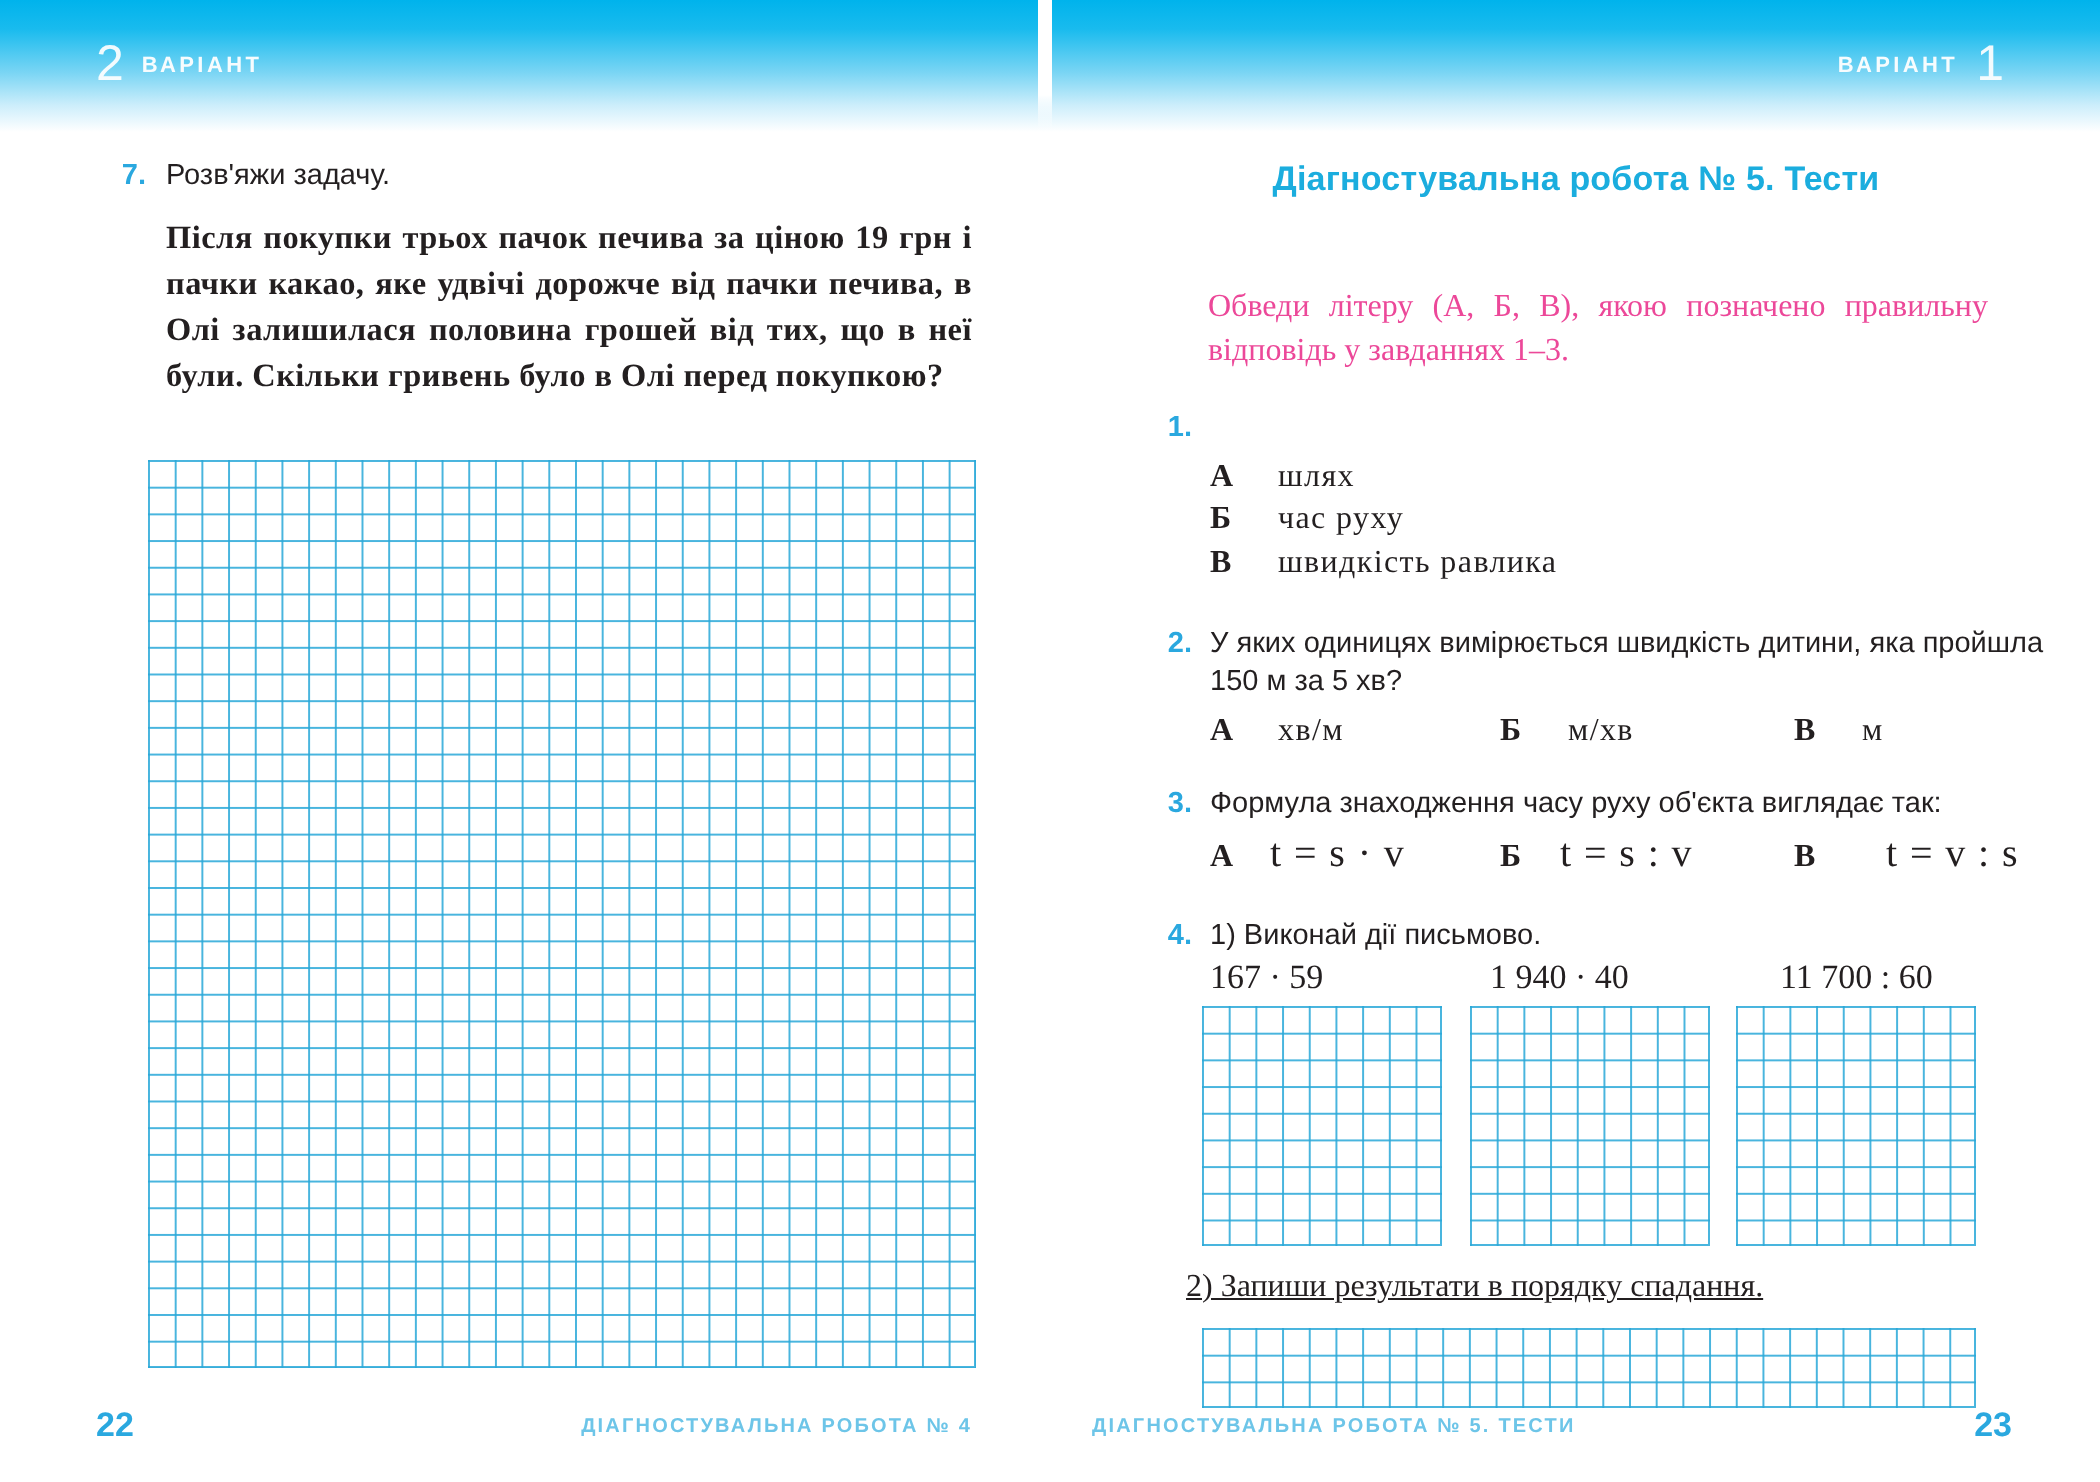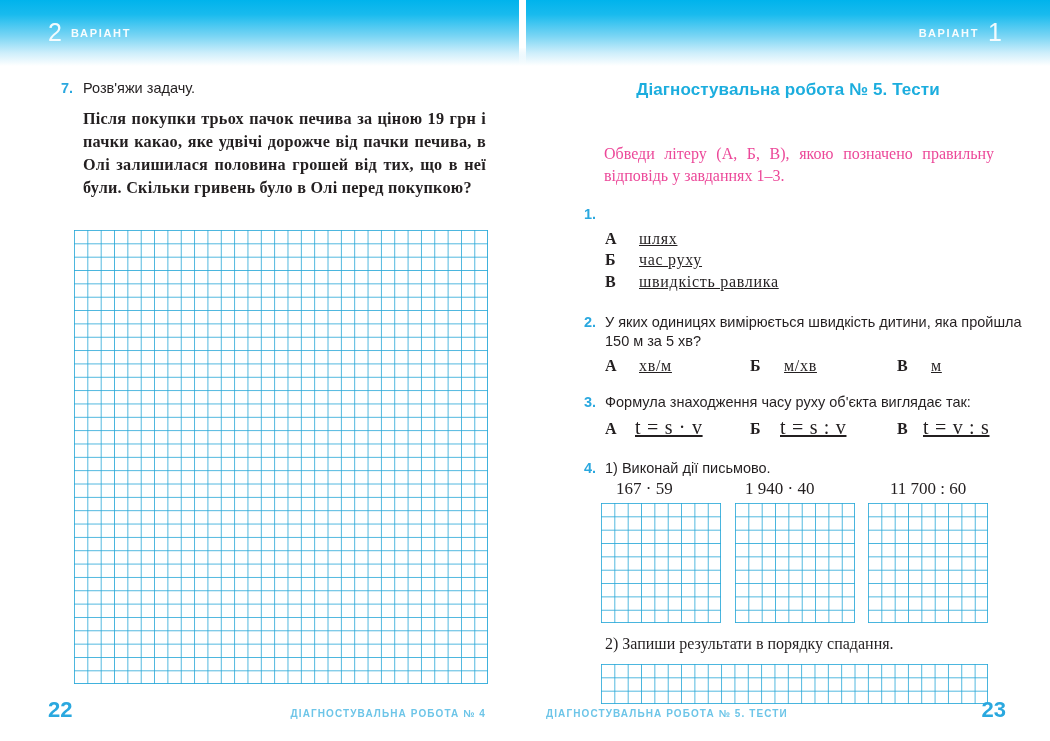--- a/index.html
+++ b/index.html
@@ -76,37 +76,37 @@
     position: absolute; font-family: "Liberation Serif", serif;
     font-size: 16px; color: #ec4899; line-height: 1.38; text-align: justify;
   }
   .q { position: absolute; display: flex; gap: 9px; }
   .q-num { color: #2aa8df; font-weight: 700; font-size: 14.5px; line-height: 1.32; min-width: 16px; text-align: right; }
   .q-text { font-size: 14.5px; color: #231f20; line-height: 1.32; }
 
   .opts { position: absolute; font-family: "Liberation Serif", serif; color: #231f20; }
   .opt-line { display: flex; align-items: baseline; line-height: 1.33; }
   .opt-letter { font-weight: 700; font-size: 16px; min-width: 16px; }
-  .opt-text { font-size: 16px; letter-spacing: .7px; margin-left: 18px; text-decoration: underline; }
+  .opt-text { font-size: 16px; letter-spacing: .7px; margin-left: 18px; }
   .opt-col { display: flex; align-items: baseline; }
 
   .formula { font-family: "Liberation Serif", serif; font-size: 20px; font-style: normal; }
 
   .expr-row { position: absolute; font-family: "Liberation Serif", serif; font-size: 17px; color: #231f20; }
   .expr { position: absolute; }
 
   .sub-label {
     position: absolute; font-family: "Liberation Serif", serif;
     font-size: 16px; color: #231f20;
   }
 
   
   .footer-num {
     position: absolute; bottom: 18px; color: #2aa8df;
-    font-weight: 700; font-size: 22px; text-align: center;
+    font-weight: 700; font-size: 17px; text-align: center;
   }
   .footer-text {
     position: absolute; bottom: 22px; color: #6dc5e8;
     font-size: 10px; font-weight: 700; letter-spacing: 1.1px; text-transform: uppercase;
   }
 </style>
 </head>
 <body>
 
 <div class="spread">
@@ -194,41 +194,41 @@
         <span class="opt-col" style="width:145px;">
           <span class="opt-letter">А</span>
           <span class="opt-text formula" style="margin-left:14px;">t = s · v</span>
         </span>
         <span class="opt-col" style="width:147px;">
           <span class="opt-letter">Б</span>
           <span class="opt-text formula" style="margin-left:14px;">t = s : v</span>
         </span>
         <span class="opt-col">
           <span class="opt-letter">В</span>
-          <span class="opt-text formula" style="margin-left:10px;">t = v : s</span>
+          <span class="opt-text formula" style="margin-left:30px;">t = v : s</span>
         </span>
       </div>
     </div>
 
     <div class="q" style="top:393px; left:54px; width:460px;">
       <span class="q-num">4.</span>
       <span class="q-text">1) Виконай дії письмово.</span>
     </div>
 
     <div class="expr-row" style="top:413px; left:79px; width:410px; height:24px;">
-      <span class="expr" style="left:11px;text-align:center;">167 · 59</span>
+      <span class="expr" style="left:0;text-align:center;">167 · 59</span>
       <span class="expr" style="left:140px;">1 940 · 40</span>
       <span class="expr" style="left:285px;">11 700 : 60</span>
     </div>
 
     <div class="grid" style="top:437px; left:75px; width:120.2px; height:120.2px;"></div>
     <div class="grid" style="top:437px; left:208.5px; width:120.2px; height:120.2px;"></div>
     <div class="grid" style="top:437px; left:342px; width:120.2px; height:120.2px;"></div>
 
-    <div class="sub-label" style="top:569px; left:79px;">2) Запиши результати в порядку спадання.</div>
+    <div class="sub-label" style="top:569px; left:67px;text-decoration:underline;">2) Запиши результати в порядку спадання.</div>
 
     <div class="grid" style="top:598px; left:75px; width:387.2px; height:40.1px;"></div>
 
     <div class="footer-text" style="left:20px;">ДІАГНОСТУВАЛЬНА РОБОТА № 5. ТЕСТИ</div>
     <div class="footer-num" style="right:44px;">23</div>
   </div>
 
 </div>
 
 </body></html>

